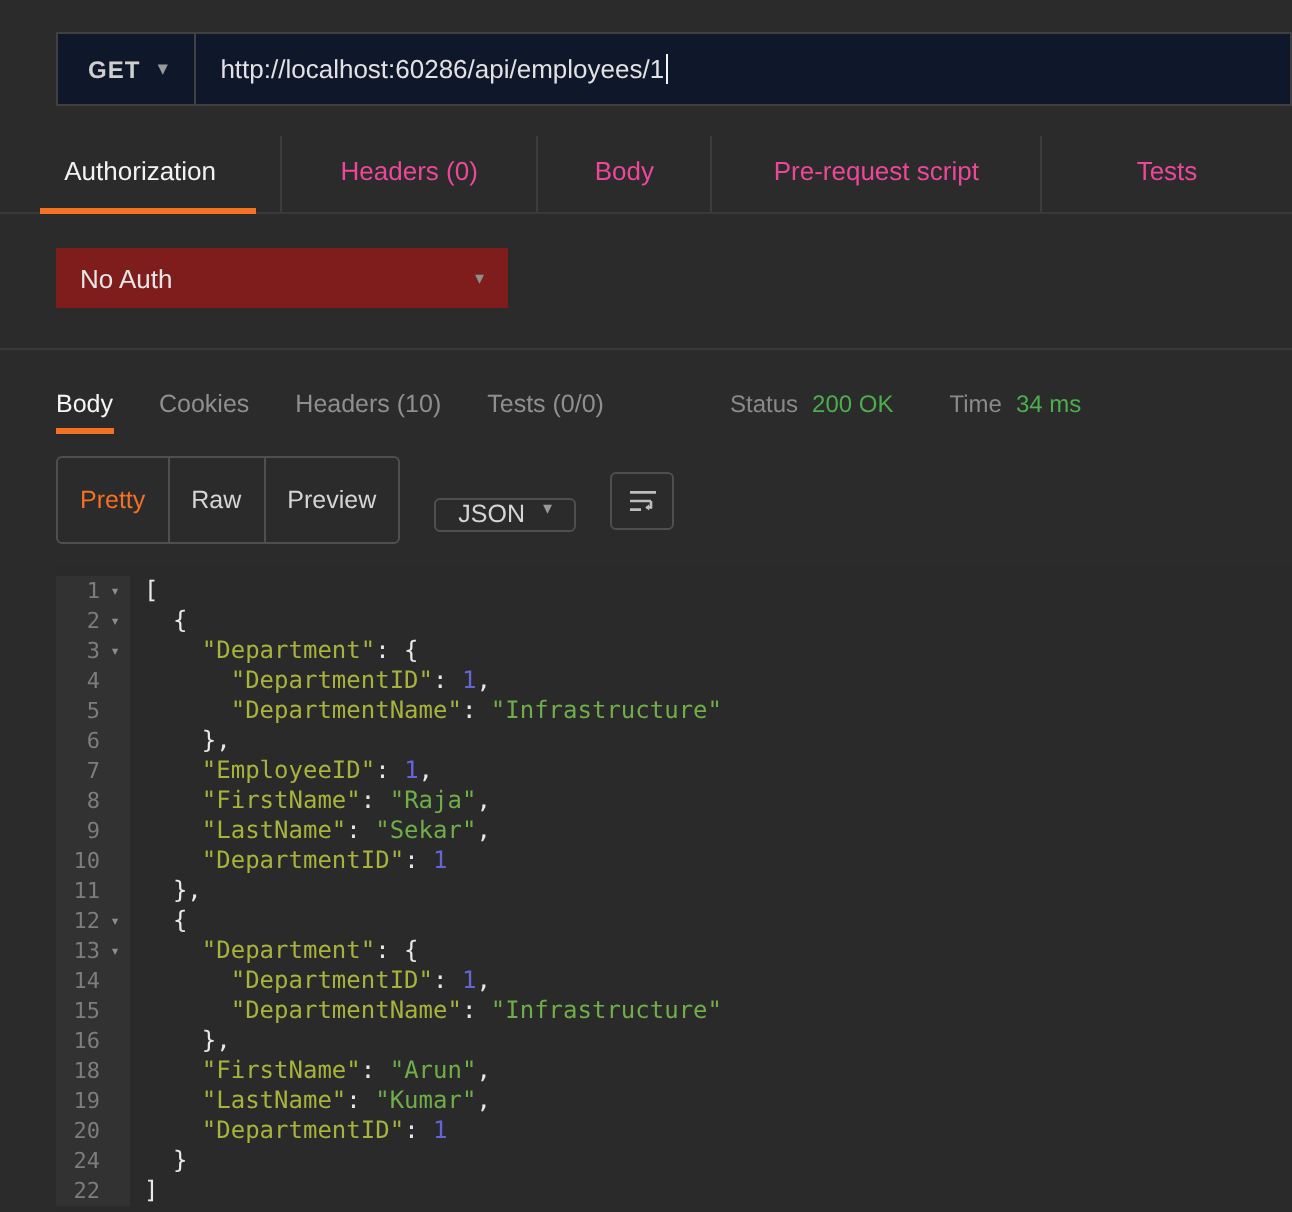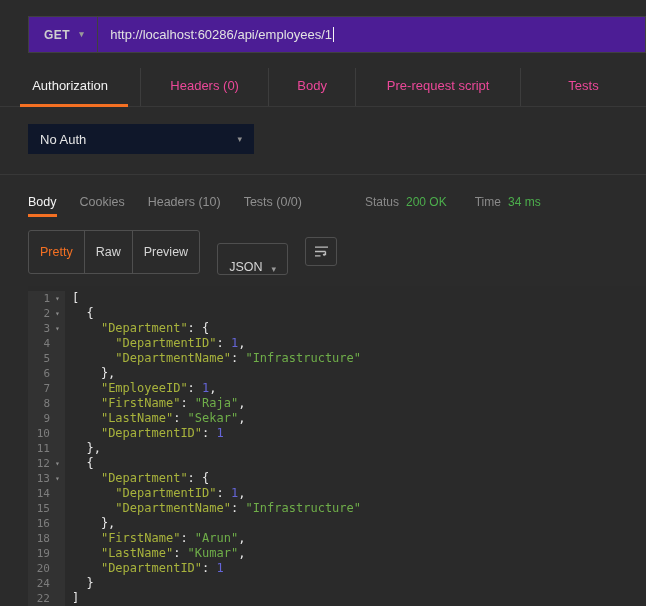--- a/index.html
+++ b/index.html
@@ -8,21 +8,21 @@
     background:#2b2b2b;
     font-family:"Liberation Sans", sans-serif;
     color:#d8d8d8;
     font-size:13px;
   }
   .app { width:646px; height:606px; display:flex; flex-direction:column; }
 
   
   .request-bar { margin:16px 0 0 28px; display:flex; height:37px; }
   .url-group {
-    display:flex; flex:1; background:#4c1d95;
+    display:flex; flex:1; background:#0f172a;
     border:1px solid #404040; align-items:stretch;
   }
   .method-select {
     display:flex; align-items:center; gap:9px;
     padding:0 13px 0 15px; border-right:1px solid #404040;
     cursor:pointer; color:#cfcfcf; font-weight:bold; font-size:12px; letter-spacing:.5px;
   }
   .chev { color:#9a9a9a; font-size:9px; line-height:1; }
   .url-input {
     flex:1; display:flex; align-items:center; padding:0 10px 0 12px;
@@ -42,21 +42,21 @@
   .rtab:nth-child(5){ width:19.5%; }
   .rtab.active { color:#f2f2f2; }
   .rtab.active::after {
     content:""; position:absolute; left:20px; right:12px; bottom:-1px;
     height:3px; background:var(--accent,#f47023);
   }
 
   
   .auth-row { padding:17px 0 20px 28px; border-bottom:1px solid #383838; }
   .no-auth {
-    width:226px; height:30px; background:#0f172a; display:flex; align-items:center;
+    width:226px; height:30px; background:#7f1d1d; display:flex; align-items:center;
     padding:0 12px; color:#e6e6e6; cursor:pointer;
   }
   .no-auth .chev { margin-left:auto; color:#8f8f8f; }
 
   
   .resp-header { display:flex; align-items:flex-start; padding:20px 0 0 28px; font-size:12.5px; }
   .resp-tab { position:relative; margin-right:23px; padding-bottom:11px; color:#8f8f8f; cursor:pointer; }
   .resp-tab.active { color:#f5f5f5; }
   .resp-tab.active::after {
     content:""; position:absolute; left:0; right:0; bottom:3px; height:3px;
@@ -70,22 +70,22 @@
   
   .view-row { display:flex; align-items:center; gap:17px; padding:8px 0 11px 28px; }
   .segmented { display:flex; border:1px solid #4f4f4f; border-radius:3px; overflow:hidden; height:44px; }
   .seg {
     display:flex; align-items:center; padding:0 11px; font-size:12.5px;
     color:#d5d5d5; cursor:pointer; border-left:1px solid #4f4f4f;
   }
   .seg:first-child { border-left:none; }
   .seg.active { color:var(--accent,#f47023); }
   .json-dd {
-    display:flex; align-items:flex-end; gap:9px; border:1px solid #4f4f4f; border-radius:3px;
-    height:32px; padding:0 11px; font-size:12.5px; color:#d5d5d5; cursor:pointer;margin-top:15px;
+    display:flex; align-items:flex-start; gap:9px; border:1px solid #4f4f4f; border-radius:3px;
+    height:17px; padding:0 11px; font-size:12.5px; color:#d5d5d5; cursor:pointer;margin-top:15px;
   }
   .icon-btn {
     width:32px; height:29px; border:1px solid #4f4f4f; border-radius:3px;
     display:flex; align-items:center; justify-content:center; cursor:pointer;
   }
 
   
   .code-area {
     flex:1; margin-left:28px; background:#2a2a2a; overflow:hidden; padding-top:5px;
     font-family:"DejaVu Sans Mono", monospace; font-size:12px;

